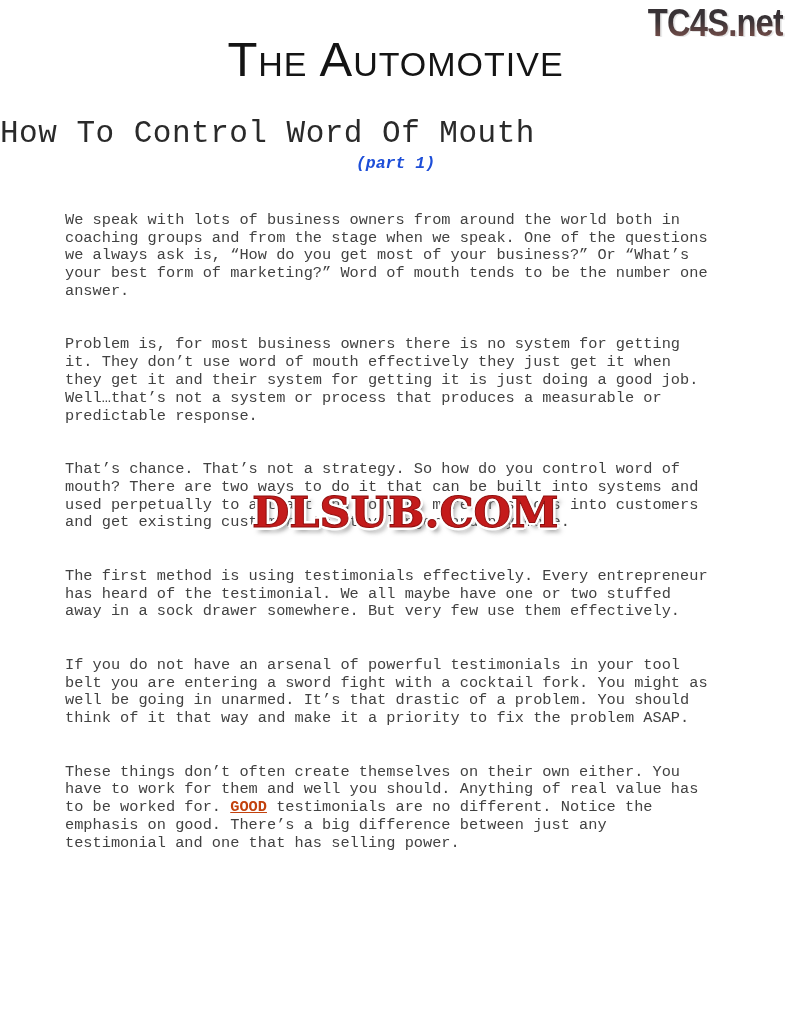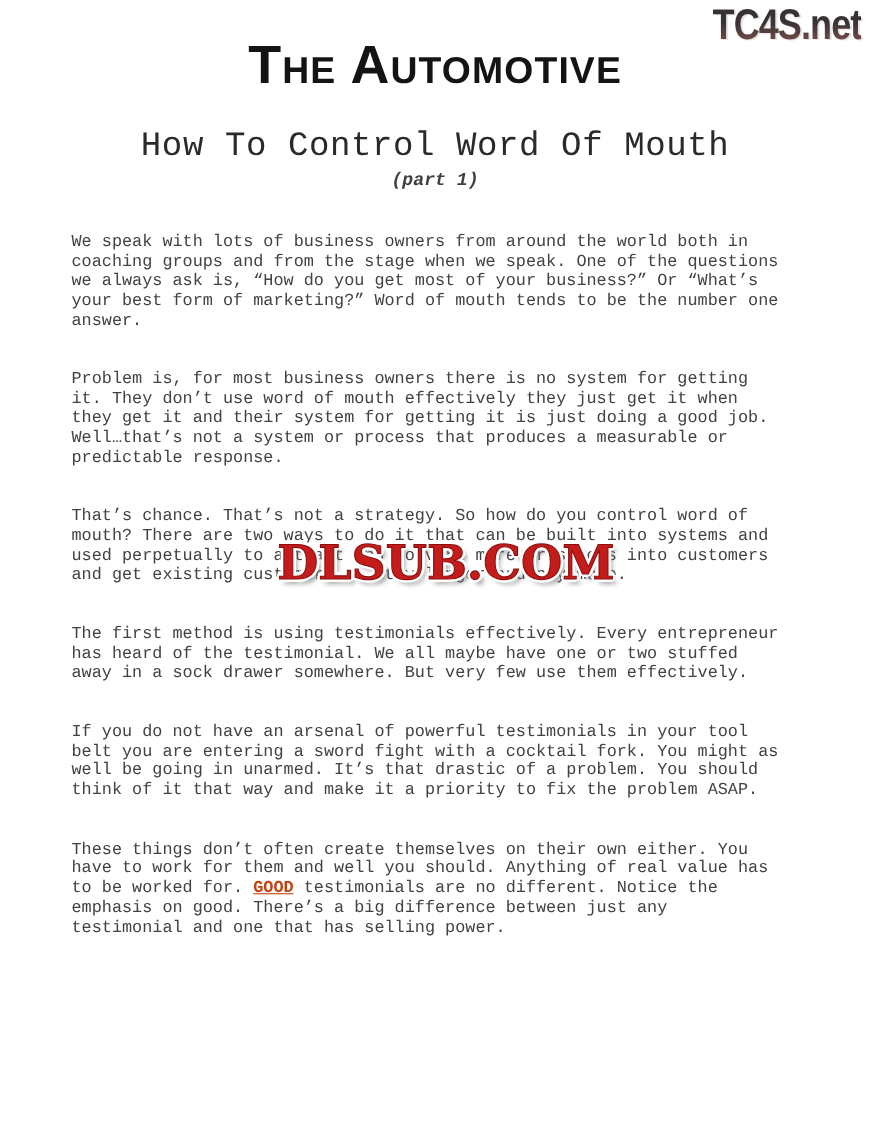--- a/index.html
+++ b/index.html
@@ -29,45 +29,44 @@
     color: transparent;
     filter: drop-shadow(2px 1px 0px rgba(190,190,190,0.45));
   }
 
   
   .masthead {
     padding-top: 34px;
     text-align: center;
     color: #141414;
     font-family: "Liberation Sans", sans-serif;
-    font-weight: bold;
+    font-weight: normal;
     font-variant: small-caps;
   }
   .masthead-line1 { font-size: 49px; line-height: 50px; letter-spacing: 1px; }
   .masthead-line2 { font-size: 49px; line-height: 48px; letter-spacing: 1px; }
 
   
   .article-title {
     margin: 33px 0 0 0;
-    text-align: center;
     font-family: "Liberation Mono", "DejaVu Sans Mono", monospace;
     font-weight: normal;
     font-size: 31px;
     line-height: 34px;
     letter-spacing: 0.5px;
     color: #2a2a2a;
   }
   .article-subtitle {
     margin-top: 3px;
     text-align: center;
     font-family: "Liberation Mono", "DejaVu Sans Mono", monospace;
     font-style: italic;
     font-weight: bold;
     font-size: 16.5px;
-    color: #404040;
+    color: #1d4ed8;
   }
 
   
   .body-copy {
     margin: 21px 58px 0 65px;
     font-family: "Liberation Mono", "DejaVu Sans Mono", monospace;
     font-size: 15.3px;
     line-height: 17.8px;
     color: #424242;
     white-space: pre-line;

